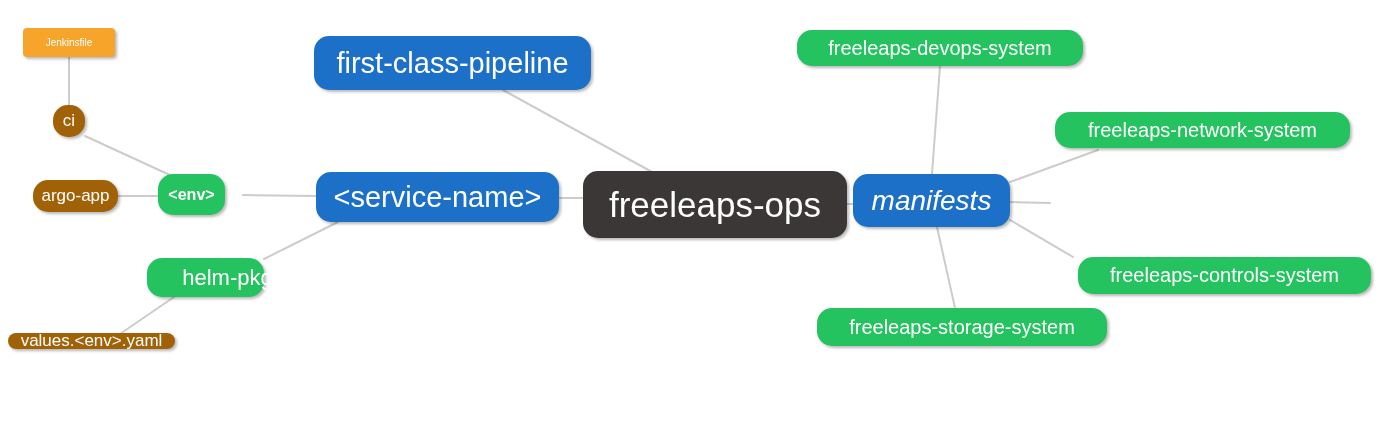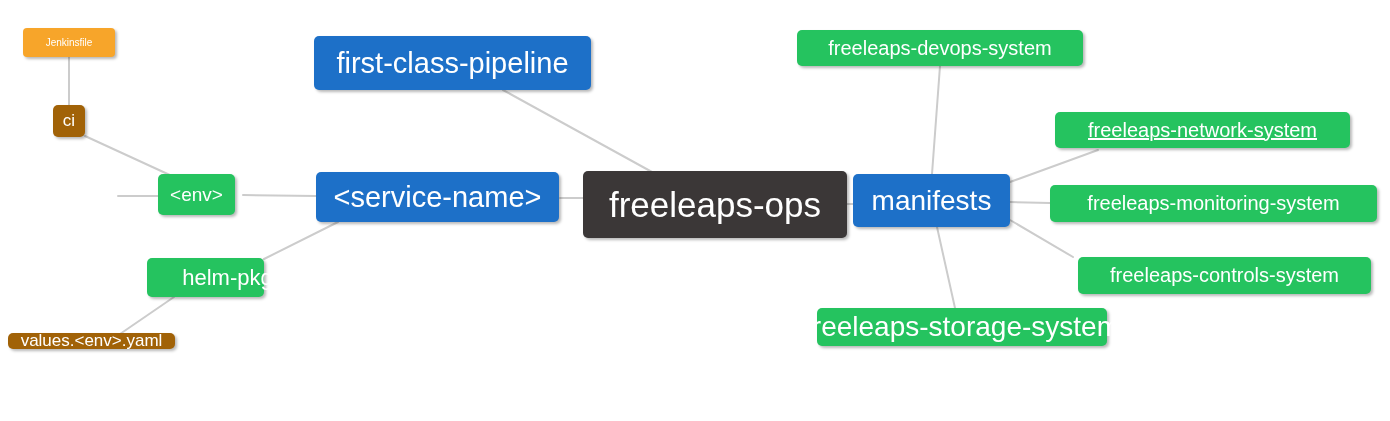--- a/index.html
+++ b/index.html
@@ -27,49 +27,49 @@
     stroke-width: 2;
     stroke-linecap: round;
   }
   .node {
     position: absolute;
     z-index: 2;
     display: flex;
     align-items: center;
     justify-content: center;
     color: #ffffff;
-    border-radius: 5px;
+    border-radius: 15px;
     box-shadow: 2px 2px 3px rgba(0,0,0,0.28);
     white-space: nowrap;
     cursor: default;
     box-sizing: border-box;
     text-align: center;
   }
   .bg-dark   { background: #3b3737; }
   .bg-blue   { background: #1d70c8; }
   .bg-green  { background: #25c35f; }
   .bg-red    { background: #a16207; }
   .bg-orange { background: #f7a52a; border-radius: 4px; }
 
   
   .n-jenkinsfile { left: 23px;  top: 28px;  width: 92px;  height: 29px; font-size: 10px; }
   .n-ci          { left: 53px;  top: 105px; width: 32px;  height: 32px; font-size: 17px; }
   .n-argo-app    { left: 33px;  top: 180px; width: 85px;  height: 32px; font-size: 17px; }
-  .n-env         { left: 158px; top: 174px; width: 77px;  height: 41px; font-size: 19px; }
+  .n-env         { left: 158px; top: 174px; width: 67px;  height: 41px; font-size: 16px; font-weight: bold; }
   .n-helm-pkg    { left: 147px; top: 258px; width: 117px; height: 39px; font-size: 22px; padding-left: 44px; }
   .n-values      { left: 8px;   top: 333px; width: 167px; height: 16px; font-size: 17px; }
   .n-pipeline    { left: 314px; top: 36px;  width: 277px; height: 54px; font-size: 29px; }
   .n-service     { left: 316px; top: 172px; width: 243px; height: 50px; font-size: 29px; }
   .n-root        { left: 583px; top: 171px; width: 264px; height: 67px; font-size: 35px; }
-  .n-manifests   { left: 853px; top: 174px; width: 157px; height: 53px; font-size: 28px; }
+  .n-manifests   { left: 853px; top: 174px; width: 157px; height: 53px; font-size: 28px; font-style: italic; }
   .n-devops      { left: 797px; top: 30px;  width: 286px; height: 36px; font-size: 20px; }
-  .n-network     { left: 1055px;top: 112px; width: 295px; height: 36px; font-size: 20px; text-decoration: underline; }
+  .n-network     { left: 1055px;top: 112px; width: 295px; height: 36px; font-size: 20px; }
   .n-monitoring  { left: 1050px;top: 185px; width: 327px; height: 37px; font-size: 20px; }
   .n-controls    { left: 1062px;top: 257px; width: 293px; height: 37px; font-size: 20px; margin-left: 16px; }
-  .n-storage     { left: 817px; top: 308px; width: 290px; height: 38px; font-size: 28px; }
+  .n-storage     { left: 817px; top: 308px; width: 290px; height: 38px; font-size: 20px; }
 </style>
 </head>
 <body>
 
 <div class="canvas">
 
   <svg class="edges" viewBox="0 0 1390 421" xmlns="http://www.w3.org/2000/svg">
     <line x1="69" y1="57" x2="69" y2="105"></line>
     <line x1="85" y1="136" x2="172" y2="176"></line>
     <line x1="118" y1="196" x2="158" y2="196"></line>
@@ -81,26 +81,26 @@
     <line x1="845" y1="204" x2="855" y2="204"></line>
     <line x1="940" y1="66" x2="932" y2="174"></line>
     <line x1="1010" y1="182" x2="1098" y2="150"></line>
     <line x1="1010" y1="202" x2="1050" y2="203"></line>
     <line x1="1010" y1="220" x2="1073" y2="257"></line>
     <line x1="937" y1="227" x2="955" y2="308"></line>
   </svg>
 
   <div class="node bg-orange n-jenkinsfile">Jenkinsfile</div>
   <div class="node bg-red    n-ci">ci</div>
+  <div class="node bg-red    n-argo-app">argo-app</div>
   <div class="node bg-green  n-env">&lt;env&gt;</div>
   <div class="node bg-green  n-helm-pkg">helm-pkg</div>
   <div class="node bg-red    n-values">values.&lt;env&gt;.yaml</div>
   <div class="node bg-blue   n-pipeline">first-class-pipeline</div>
   <div class="node bg-blue   n-service">&lt;service-name&gt;</div>
   <div class="node bg-dark   n-root">freeleaps-ops</div>
   <div class="node bg-blue   n-manifests">manifests</div>
   <div class="node bg-green  n-devops">freeleaps-devops-system</div>
   <div class="node bg-green  n-network">freeleaps-network-system</div>
-  <div class="node bg-green  n-monitoring">freeleaps-monitoring-system</div>
   <div class="node bg-green  n-controls">freeleaps-controls-system</div>
   <div class="node bg-green  n-storage">freeleaps-storage-system</div>
 
 </div>
 
 </body></html>

